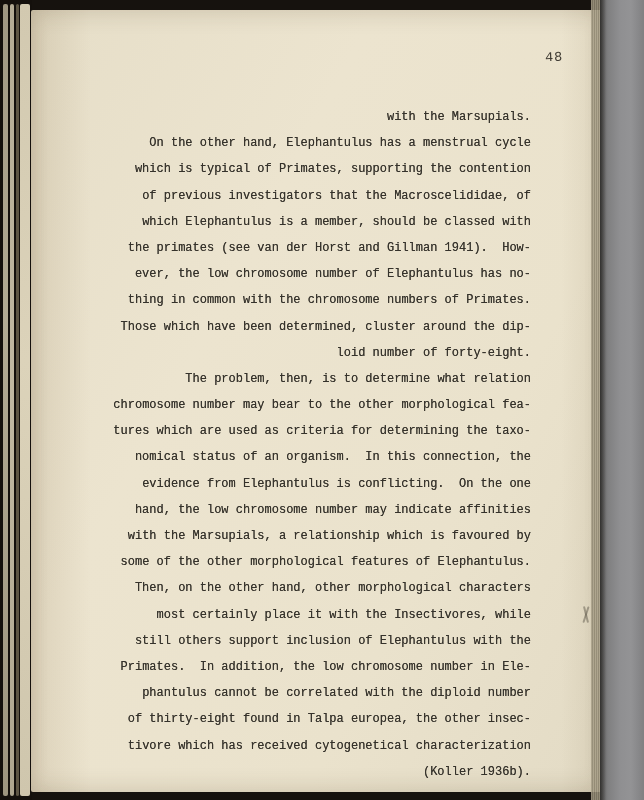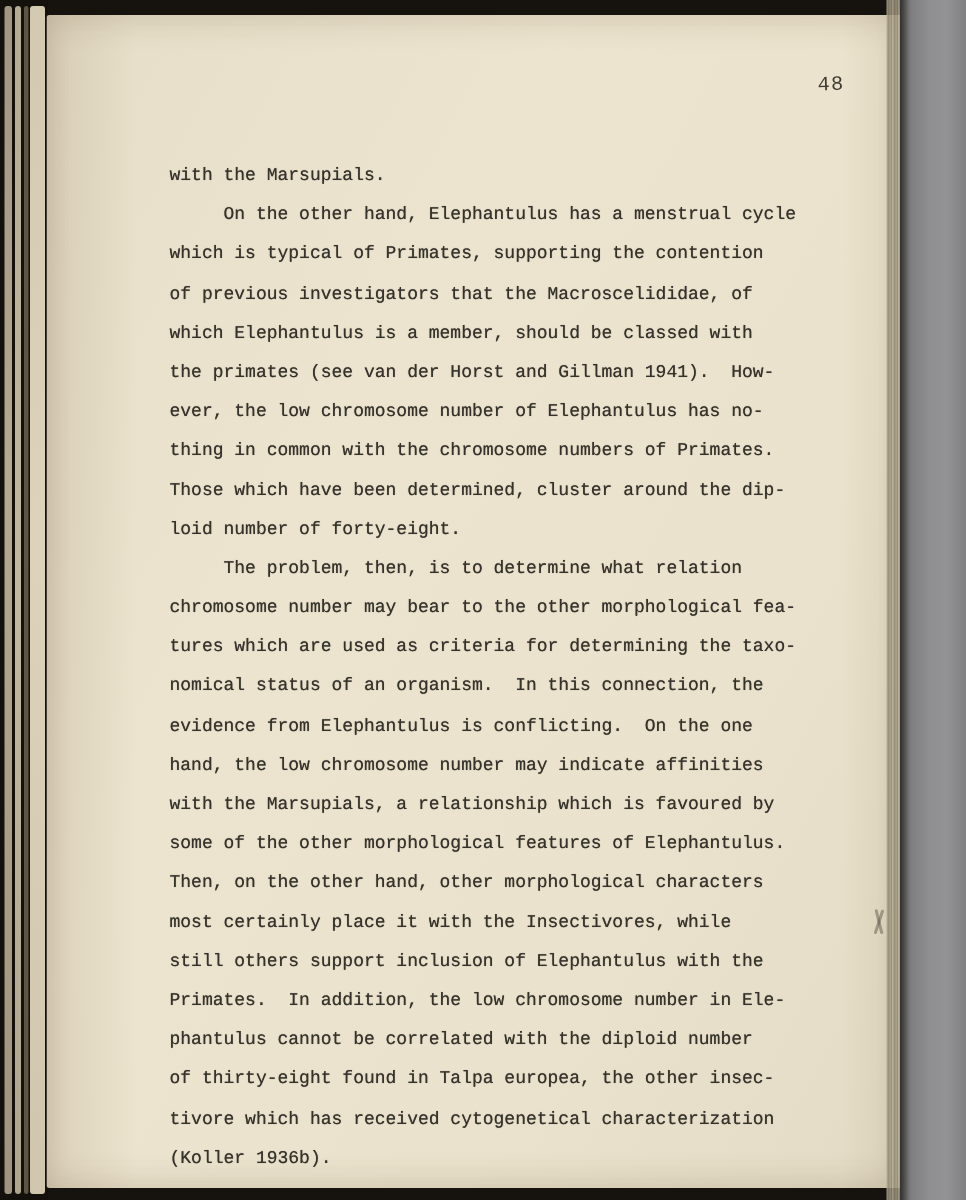--- a/index.html
+++ b/index.html
@@ -28,24 +28,25 @@
     border-radius:2px 0 0 2px;
   }
 
   .page-number {
     position:absolute; top:40px; right:38px;
     font-size:13.5px; color:#403c34; letter-spacing:1px;
     transform:rotate(-2deg);
   }
 
   .typed-text {
-    position:absolute; left:82px; top:94px; width:430px;
+    position:absolute; left:70px; top:94px; width:430px;
     font-size:12px; line-height:26.2px; white-space:pre;
     color:#35322b;
     text-shadow:0 0 0.5px rgba(45,42,35,.75);
+    text-align:right;
   }
   .typed-text .line { height:26.2px; }
 
   
   .pencil-mark { position:absolute; left:549px; top:596px; width:12px; height:17px; }
   .pencil-mark::before, .pencil-mark::after {
     content:""; position:absolute; left:5px; top:0; width:1.5px; height:17px;
     background:rgba(95,90,75,.5); border-radius:1px;
   }
   .pencil-mark::before { transform:rotate(18deg); }

